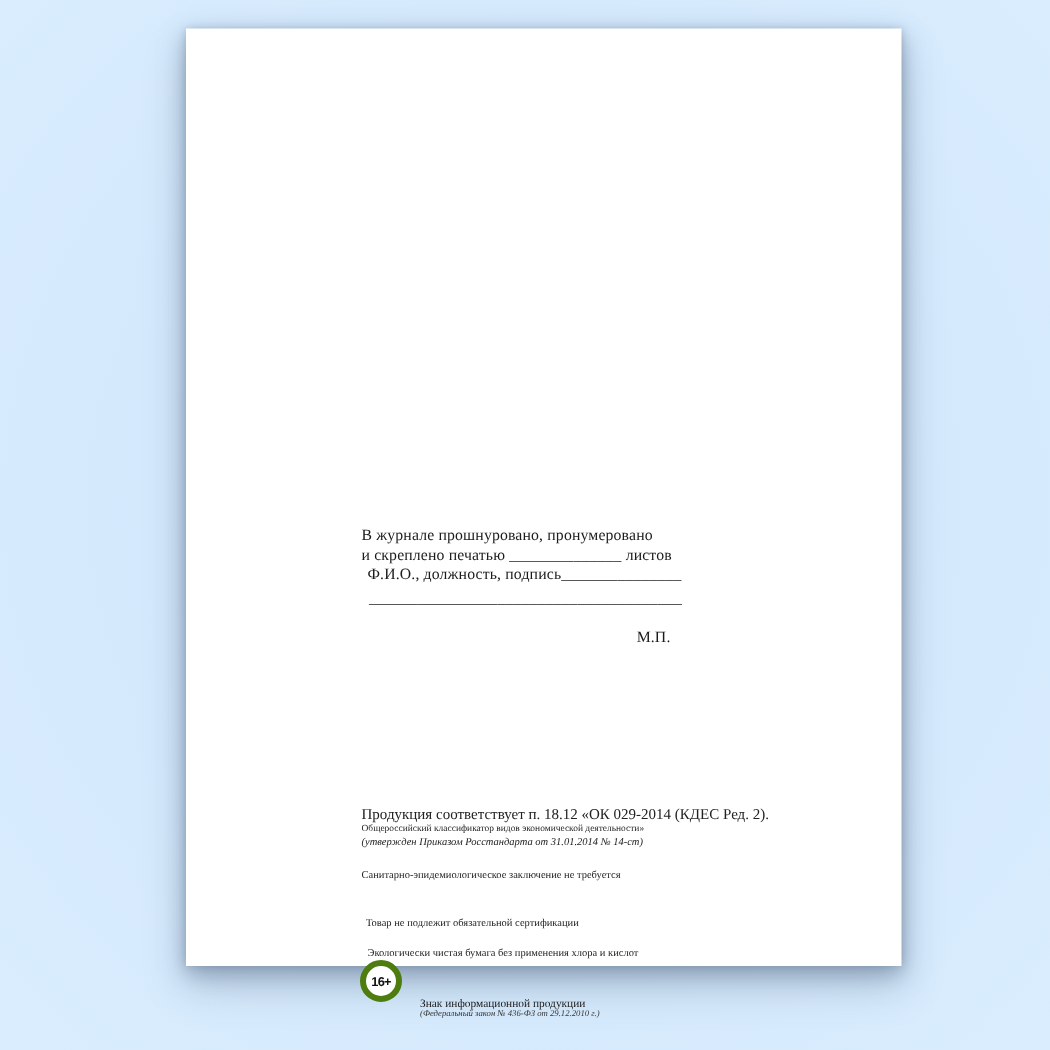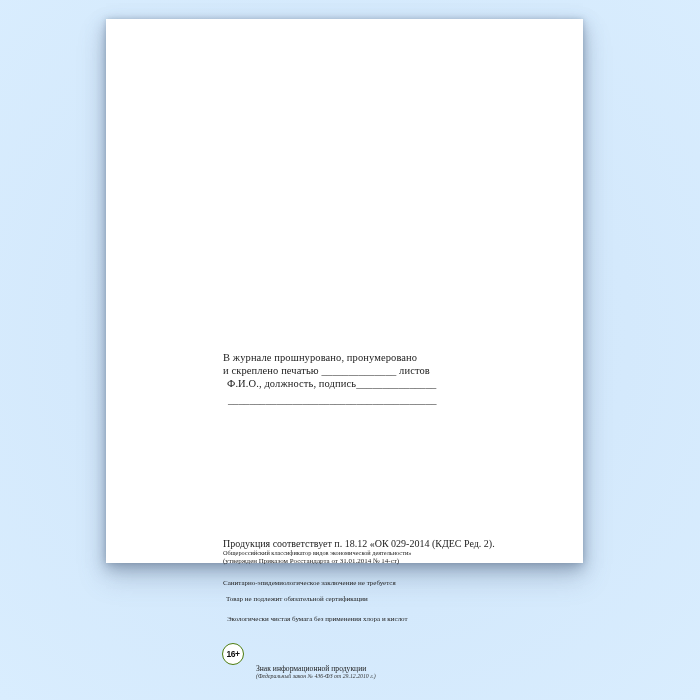--- a/index.html
+++ b/index.html
@@ -11,24 +11,24 @@
     font-family: "Liberation Serif", serif;
   }
   .backdrop {
     position: relative;
     width: 700px;
     height: 700px;
     background: radial-gradient(circle at 50% 48%, #cfe4f9 0%, #d4e9fc 55%, #d9edfe 100%);
   }
   .sheet {
     position: absolute;
-    left: 106px;
+    left: 124px;
     top: 19px;
     width: 477px;
-    height: 544px;
+    height: 625px;
     background: #ffffff;
     box-shadow: 0 5px 14px rgba(88, 108, 136, 0.50),
                 0 0 5px  rgba(88, 108, 136, 0.30),
                 0 14px 26px rgba(88, 108, 136, 0.28);
   }
   
   .cert-block {
     position: absolute;
     left: 117px;
     top: 332px;
@@ -49,37 +49,37 @@
   
   .compliance-block {
     position: absolute;
     left: 117px;
     top: 521px;
     color: #222222;
     white-space: nowrap;
   }
   .std-1 { font-size: 10px;   line-height: 8.5px; }
   .std-2 { font-size: 6.3px; line-height: 8px; }
-  .std-3 { font-size: 7px;   line-height: 9px; }
+  .std-3 { font-size: 7px;   line-height: 9px; font-style: italic; }
   .note-sanitary { font-size: 7px; margin-top: 13px; }
-  .note-cert     { font-size: 7px; margin-top: 8px; padding-left: 3px; }
+  .note-cert     { font-size: 7px; margin-top: 24px; padding-left: 3px; }
   .note-eco      { font-size: 7px; margin-top: 12px; padding-left: 4px; }
   
   .age-row {
     position: absolute;
     left: 116px;
     top: 609px;
     display: flex;
     align-items: center;
     gap: 12px;
   }
   .age-badge {
     width: 20px;
     height: 20px;
-    border: 1px solid #4d7c0f;
+    border: 4px solid #4d7c0f;
     border-radius: 50%;
     display: flex;
     align-items: center;
     justify-content: center;
     font-family: "Liberation Sans", sans-serif;
     font-weight: bold;
     font-size: 8.5px;
     letter-spacing: -0.5px;
     color: #111111;
     background: #ffffff;
@@ -92,20 +92,21 @@
 <body>
 
 <div class="backdrop">
   <div class="sheet">
 
     <div class="cert-block">
       <div>В журнале прошнуровано, пронумеровано</div>
       <div>и скреплено печатью ______________ листов</div>
       <div class="cert-line-indent">Ф.И.О., должность, подпись_______________</div>
       <div class="cert-fullline">_______________________________________</div>
+      <div class="stamp">М.П.</div>
     </div>
 
     <div class="compliance-block">
       <div class="std-1">Продукция соответствует п. 18.12 «ОК 029-2014 (КДЕС Ред. 2).</div>
       <div class="std-2">Общероссийский классификатор видов экономической деятельности»</div>
       <div class="std-3">(утвержден Приказом Росстандарта от 31.01.2014 № 14-ст)</div>
       <div class="note-sanitary">Санитарно-эпидемиологическое заключение не требуется</div>
       <div class="note-cert">Товар не подлежит обязательной сертификации</div>
       <div class="note-eco">Экологически чистая бумага без применения хлора и кислот</div>
     </div>

